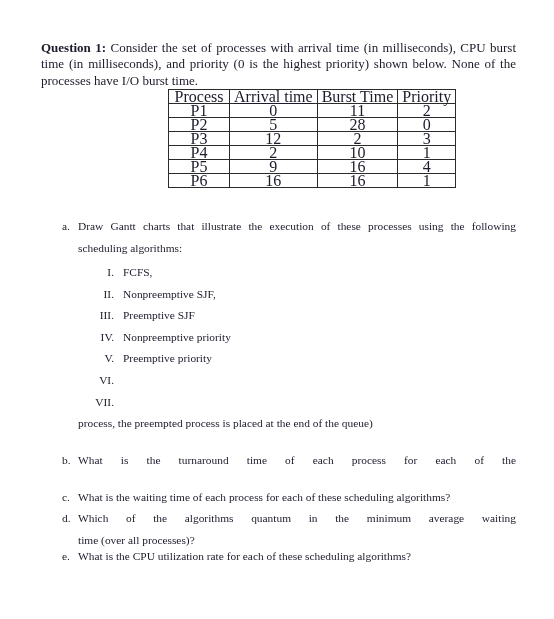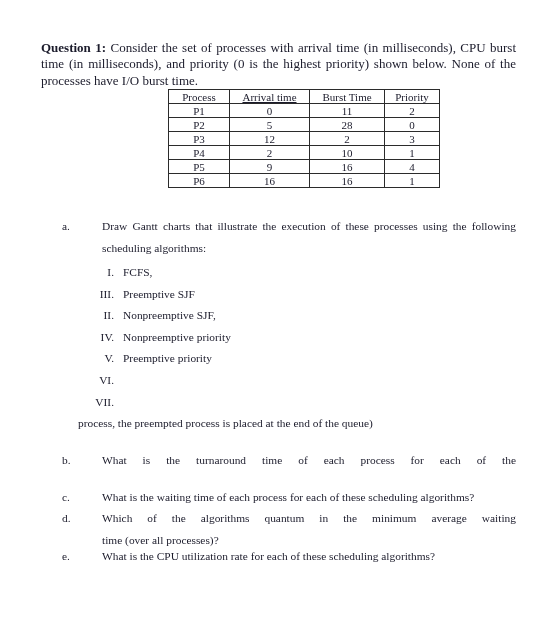--- a/index.html
+++ b/index.html
@@ -35,21 +35,21 @@
   .intro b { font-weight: bold; }
 
   
   .table-wrap {
     position: absolute;
     left: 168px;
     top: 89px;
   }
   table.proc {
     border-collapse: collapse;
-    font-size: 11px;
+    font-size: 16px;
     color: #1b1b2b;
   }
   table.proc td, table.proc th {
     border: 1px solid #2b2b2b;
     text-align: center;
     font-weight: normal;
     line-height: 12px;
     padding: 0.5px 5px;
     white-space: nowrap;
   }
@@ -66,21 +66,21 @@
     line-height: 21.6px;
   }
   .marker {
     position: absolute;
     left: 0;
     top: 0;
     width: 17px;
     text-align: left;
   }
   .body {
-    margin-left: 40px;
+    margin-left: 16px;
   }
   .just-all {
     text-align: justify;
     text-align-last: justify;
   }
 
   
   .roman-list {
     position: absolute;
     left: 78px;
@@ -170,26 +170,26 @@
       <div>scheduling algorithms:</div>
     </div>
   </div>
 
   <div class="roman-list">
     <div class="roman-row">
       <span class="roman-num">I.</span>
       <span class="roman-text">FCFS,</span>
     </div>
     <div class="roman-row">
+      <span class="roman-num">II.</span>
+      <span class="roman-text">Nonpreemptive SJF,</span>
+    </div>
+    <div class="roman-row">
       <span class="roman-num">III.</span>
       <span class="roman-text">Preemptive SJF</span>
-    </div>
-    <div class="roman-row">
-      <span class="roman-num">II.</span>
-      <span class="roman-text">Nonpreemptive SJF,</span>
     </div>
     <div class="roman-row">
       <span class="roman-num">IV.</span>
       <span class="roman-text">Nonpreemptive priority</span>
     </div>
     <div class="roman-row">
       <span class="roman-num">V.</span>
       <span class="roman-text">Preemptive priority</span>
     </div>
     <div class="roman-row">

